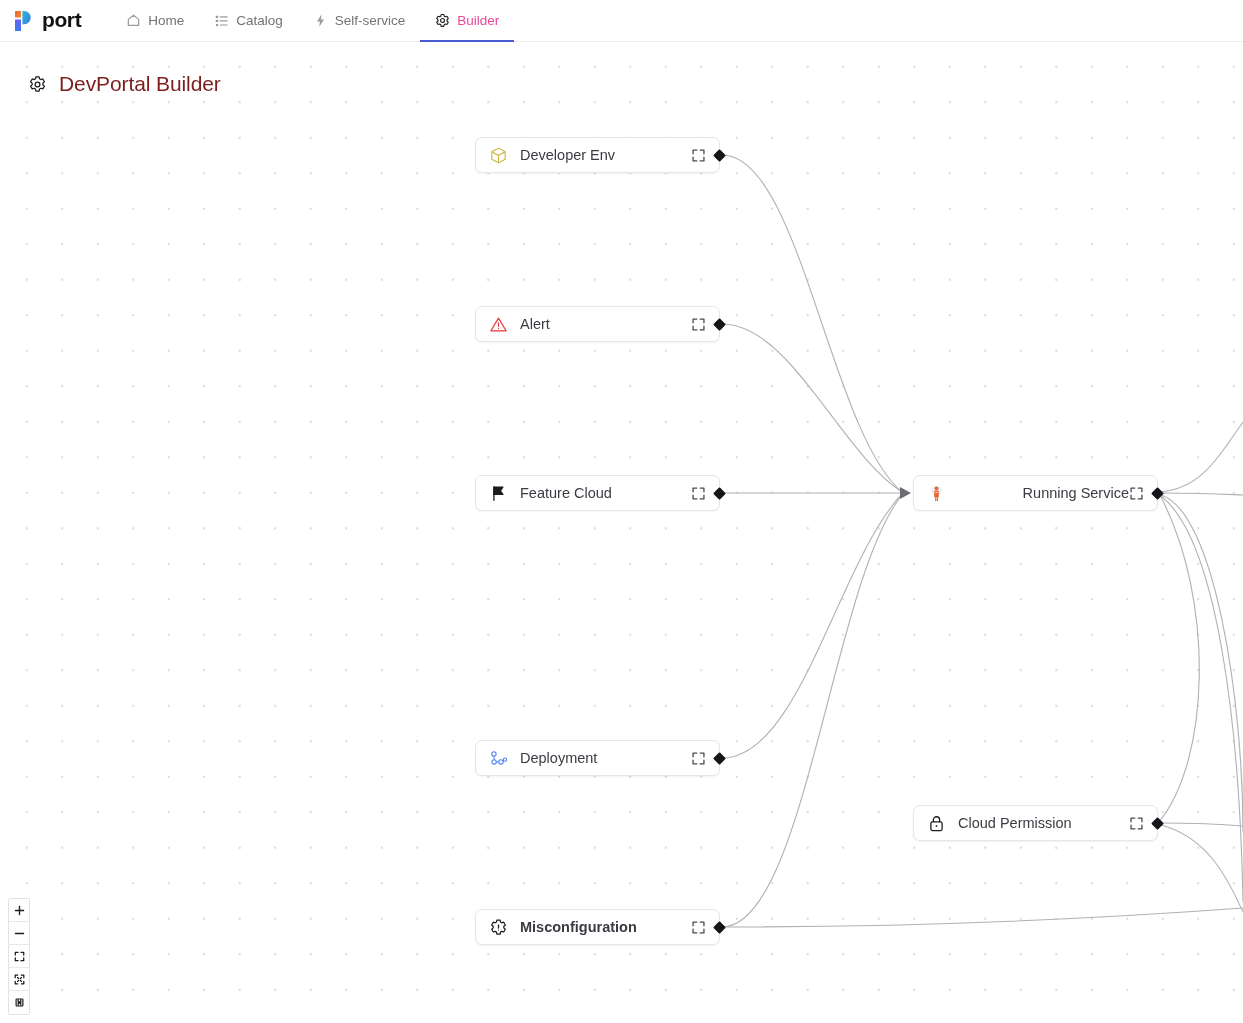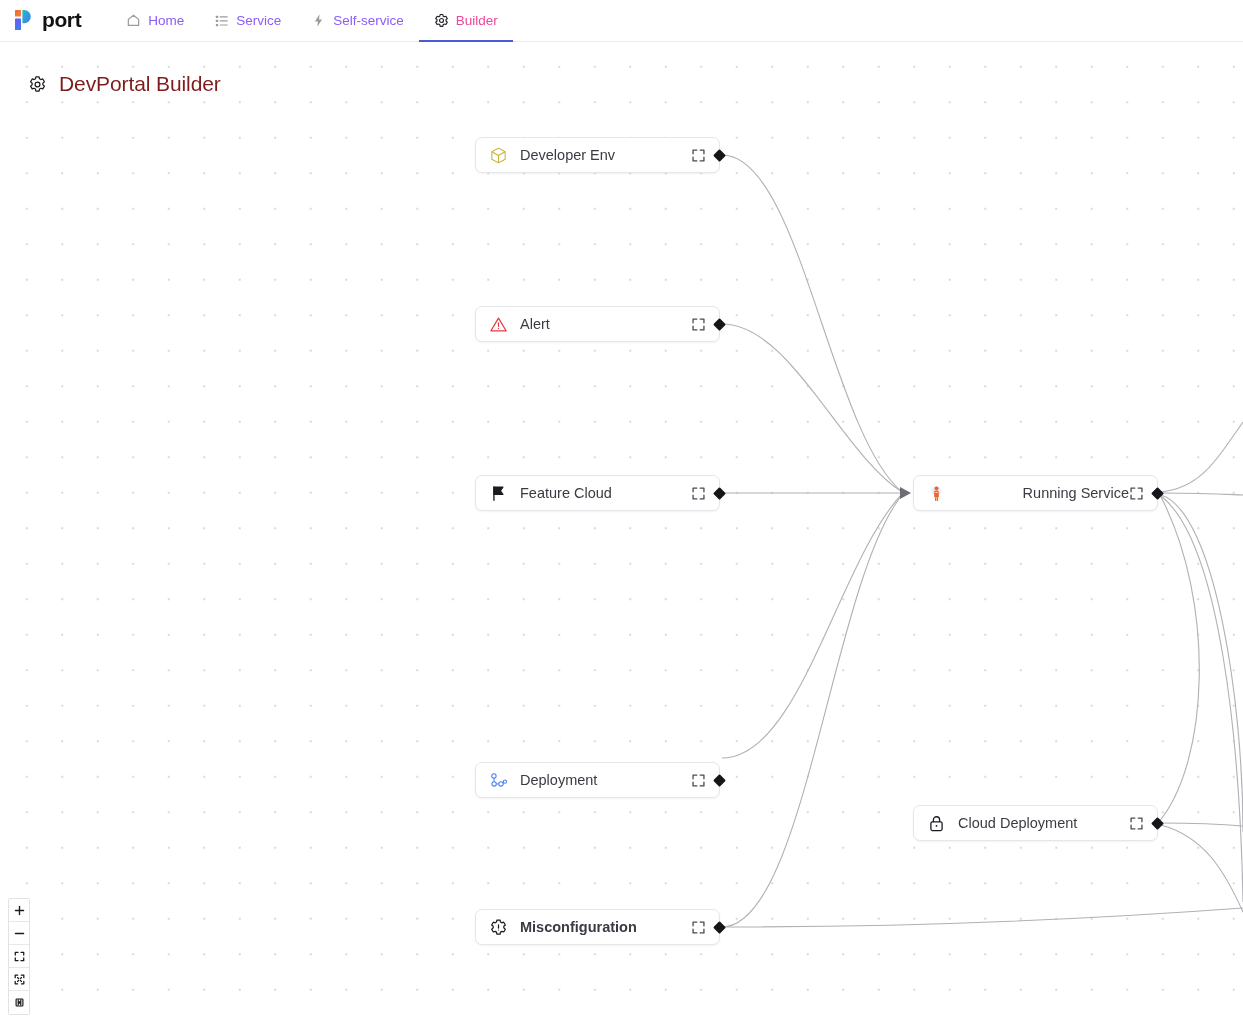--- a/index.html
+++ b/index.html
@@ -17,21 +17,21 @@
     position: absolute;
     top: 0; left: 0;
     width: 1243px; height: 42px;
     background: #ffffff;
     border-bottom: 1px solid #ebebeb;
     display: flex;
     align-items: center;
   }
   .logo-wrap {
     display: flex;
-    align-items: flex-start;
+    align-items: flex-end;
     margin-left: 14px;
     margin-right: 30px;
     gap: 7px;
   }
   .logo-mark { width: 21px; height: 22px; display: block; }
   .logo-text {
     font-size: 21px;
     font-weight: 700;
     color: #111111;
     letter-spacing: -0.4px;
@@ -39,21 +39,21 @@
     padding-bottom: 2px;
   }
   .nav-items { display: flex; align-items: center; height: 42px; }
   .nav-item {
     display: flex;
     align-items: center;
     gap: 7px;
     height: 42px;
     padding: 0 15px;
     font-size: 13.5px;
-    color: #8b5cf6;
+    color: #737373;
     cursor: pointer;
     position: relative;
     white-space: nowrap;
   }
   .nav-item .nav-ico { width: 15px; height: 15px; display: block; flex: none; }
   .nav-item.active { color: #ec4899; font-weight: 500; }
   .nav-item.active::after {
     content: "";
     position: absolute;
     left: 0; right: 0; bottom: 0;
@@ -200,21 +200,21 @@
       <span>
         <svg class="nav-ico" viewBox="0 0 16 16" fill="none" stroke="#9b9b9f" stroke-width="1.3" stroke-linecap="round">
           <rect x="2" y="3" width="2.4" height="2.4" rx="0.4" fill="#9b9b9f" stroke="none"></rect>
           <rect x="2" y="7.3" width="2.4" height="2.4" rx="0.4" fill="#9b9b9f" stroke="none"></rect>
           <rect x="2" y="11.6" width="2.4" height="2.4" rx="0.4" fill="#9b9b9f" stroke="none"></rect>
           <path d="M6.6 4.2 H14"></path>
             <path d="M6.6 8.5 H14"></path>
             <path d="M6.6 12.8 H14"></path>
         </svg>
       </span>
-      <span>Service</span>
+      <span>Catalog</span>
     </div>
 
     <div class="nav-item">
       <span>
         <svg class="nav-ico" viewBox="0 0 16 16" fill="#9b9b9f">
           <path d="M9.2 1.4 L4.2 9 H7.4 L6.6 14.6 L11.8 6.8 H8.5 Z"></path>
         </svg>
       </span>
       <span>Self-service</span>
     </div>
@@ -314,21 +314,21 @@
       <svg class="node-expand" viewBox="0 0 16 16" fill="none" stroke="#4a4a52" stroke-width="1.4" stroke-linecap="round" stroke-linejoin="round">
         <path d="M6.2 2.2 H2.2 V6.2"></path>
           <path d="M9.8 2.2 H13.8 V6.2"></path>
         <path d="M6.2 13.8 H2.2 V9.8"></path>
           <path d="M9.8 13.8 H13.8 V9.8"></path>
       </svg>
     </span>
     <span class="handle"></span>
   </div>
 
-  <div class="node" style="left:475px; top:720px; width:245px;">
+  <div class="node" style="left:475px; top:698px; width:245px;">
     <span>
       <svg class="node-ico" viewBox="0 0 20 20" fill="none" stroke="#4a7ef0" stroke-width="1.1">
         <circle cx="5.2" cy="5.2" r="2.3"></circle>
         <circle cx="5.4" cy="13.6" r="2.3"></circle>
         <circle cx="12.6" cy="13.6" r="2.3"></circle>
         <circle cx="16.8" cy="11.2" r="1.7"></circle>
         <path d="M5.3 7.5 V11.3"></path>
           <path d="M7.7 13.6 H10.3"></path>
           <path d="M14.6 12.6 L15.4 12.1"></path>
       </svg>
@@ -389,21 +389,21 @@
   </div>
 
   <div class="node" style="left:913px; top:763px; width:245px;">
     <span>
       <svg class="node-ico" viewBox="0 0 20 20" fill="none" stroke="#1b1b20" stroke-width="1.35" stroke-linejoin="round">
         <rect x="4.1" y="8.4" width="11.8" height="9" rx="1.6"></rect>
         <path d="M6.7 8.4 V6.2 A3.3 3.3 0 0 1 13.3 6.2 V8.4"></path>
         <circle cx="10" cy="12.6" r="0.95" fill="#1b1b20" stroke="none"></circle>
       </svg>
     </span>
-    <span class="node-label">Cloud Deployment</span>
+    <span class="node-label">Cloud Permission</span>
     <span>
       <svg class="node-expand" viewBox="0 0 16 16" fill="none" stroke="#4a4a52" stroke-width="1.4" stroke-linecap="round" stroke-linejoin="round">
         <path d="M6.2 2.2 H2.2 V6.2"></path>
           <path d="M9.8 2.2 H13.8 V6.2"></path>
         <path d="M6.2 13.8 H2.2 V9.8"></path>
           <path d="M9.8 13.8 H13.8 V9.8"></path>
       </svg>
     </span>
     <span class="handle"></span>
   </div>

